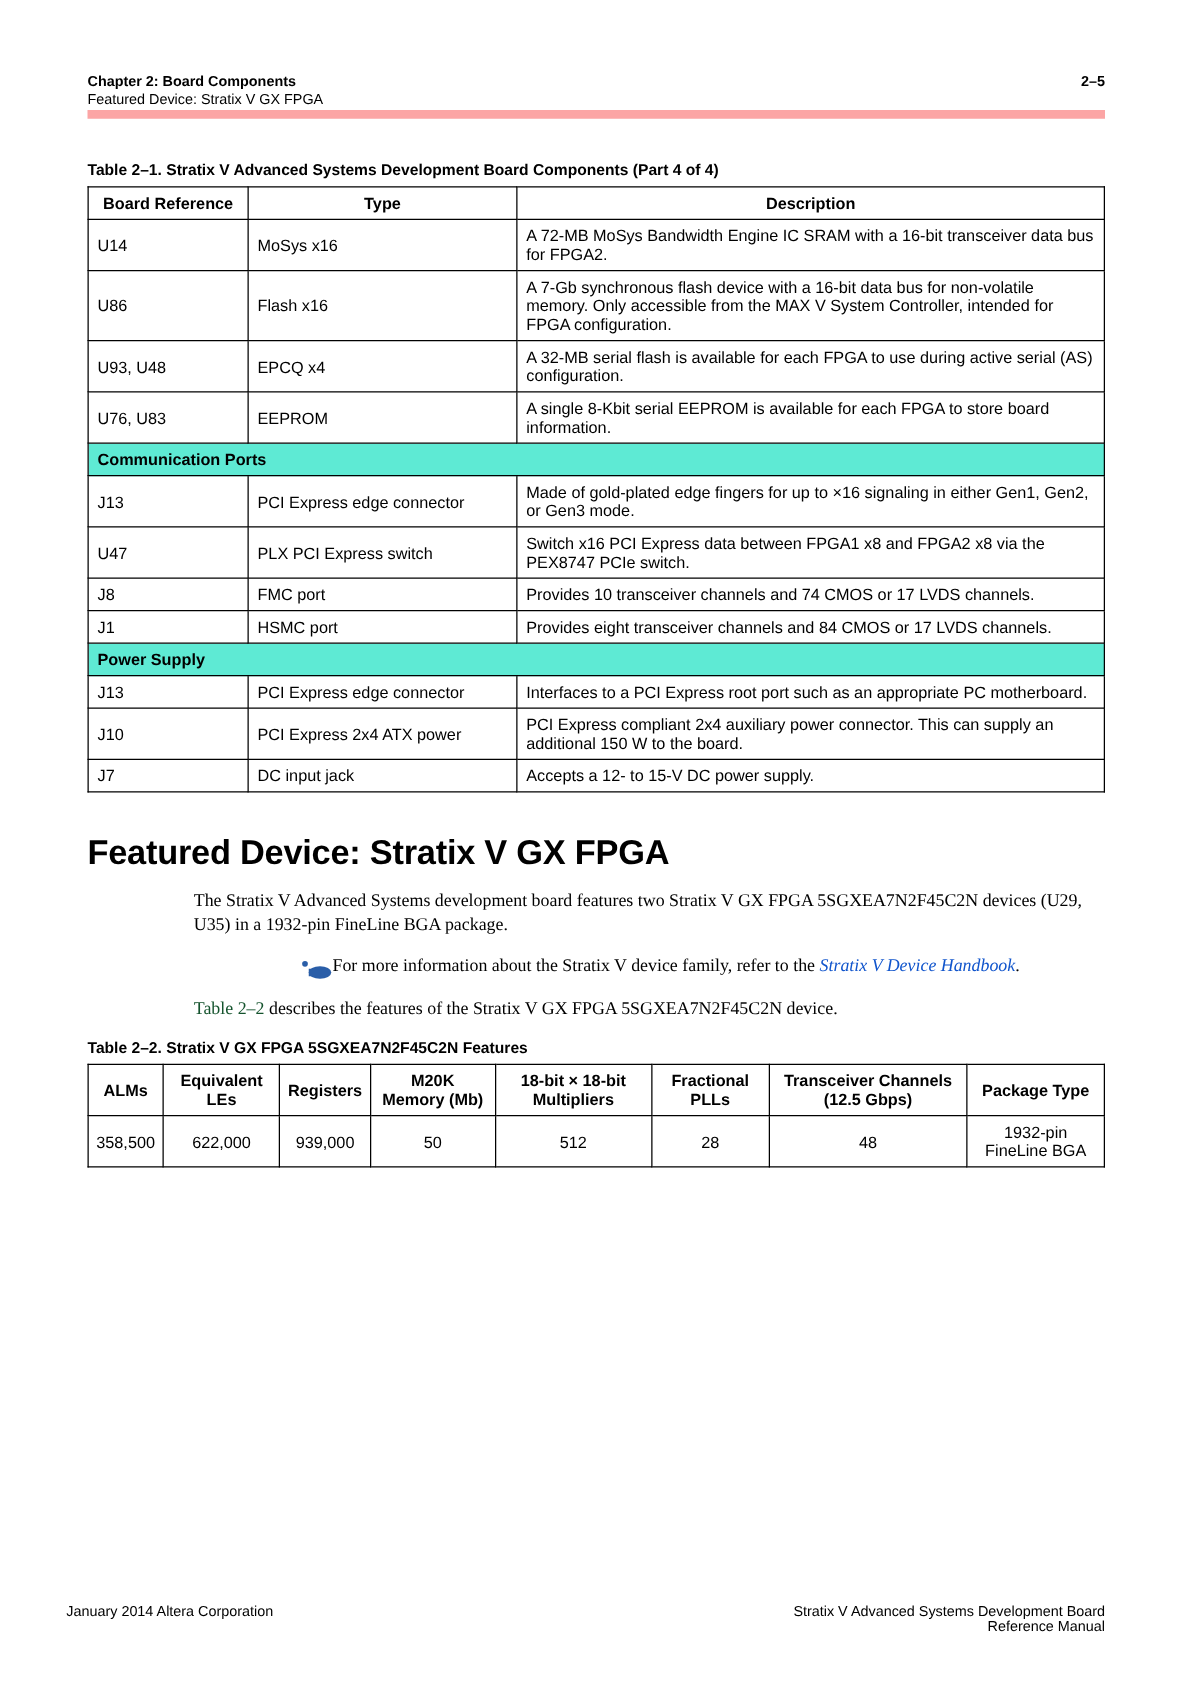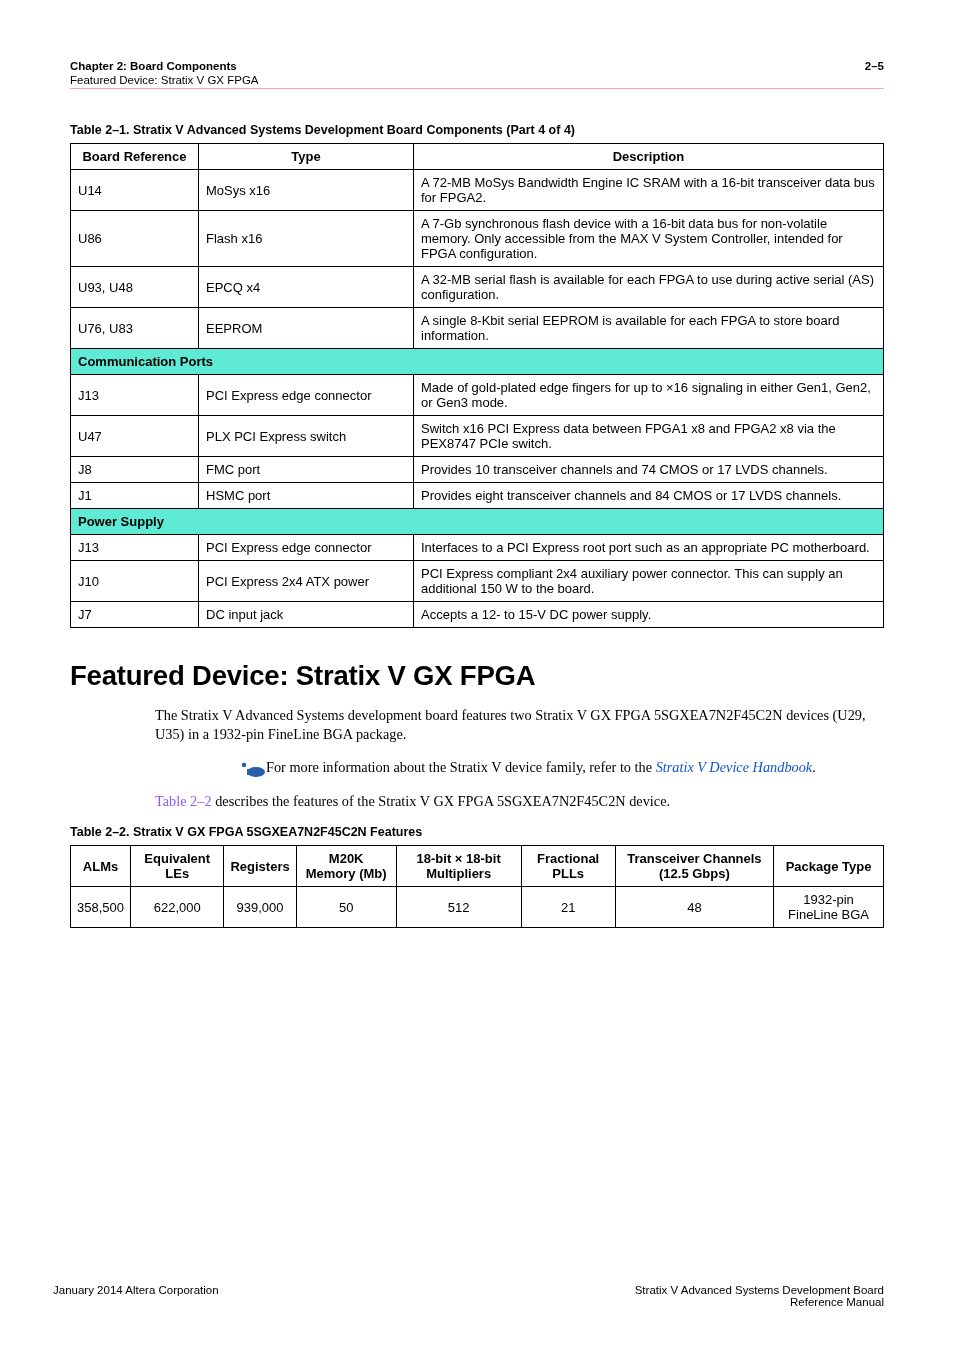--- a/index.html
+++ b/index.html
@@ -14,21 +14,21 @@
   }
   .page {
     padding: 60px 70px 0 70px;
     box-sizing: border-box;
   }
   .hdr {
     display: flex;
     justify-content: space-between;
     font-size: 11.5px;
     font-weight: 700;
-    border-bottom: 1px solid #fca5a5;
+    border-bottom: 7px solid #fca5a5;
     padding-bottom: 2px;
     margin-bottom: 34px;
   }
   .hdr .left { }
   .hdr .sub { font-weight: 400; display: block; margin-top: 2px; }
   .hdr .right { }
   .tbl-caption {
     font-size: 12.5px;
     font-weight: 700;
     margin-bottom: 6px;
@@ -78,21 +78,21 @@
     flex: 0 0 26px;
     height: 18px;
     margin-top: 2px;
   }
   .note-row .txt {
     font-family: "Palatino Linotype", Palatino, "Book Antiqua", Georgia, serif;
     font-size: 14.3px;
     line-height: 1.32;
   }
   a.link { color: #1155cc; text-decoration: none; font-style: italic; }
-  .link-plain { color: #8b5cf6; text-decoration: none; font-style: normal; }
+  .link-plain { color: #14532d; text-decoration: none; font-style: normal; }
   table.feat {
     border-collapse: collapse;
     width: 100%;
     font-size: 13px;
   }
   table.feat th, table.feat td {
     border: 1px solid #000;
     padding: 5px 6px;
     text-align: center;
     vertical-align: middle;
@@ -241,21 +241,21 @@
         <th>Package Type</th>
       </tr>
     </thead>
     <tbody>
       <tr>
         <td>358,500</td>
         <td>622,000</td>
         <td>939,000</td>
         <td>50</td>
         <td>512</td>
-        <td>21</td>
+        <td>28</td>
         <td>48</td>
         <td>1932-pin FineLine BGA</td>
       </tr>
     </tbody>
   </table>
 
 </div>
 
 <div class="footer">
   <div>January 2014   Altera Corporation</div>

